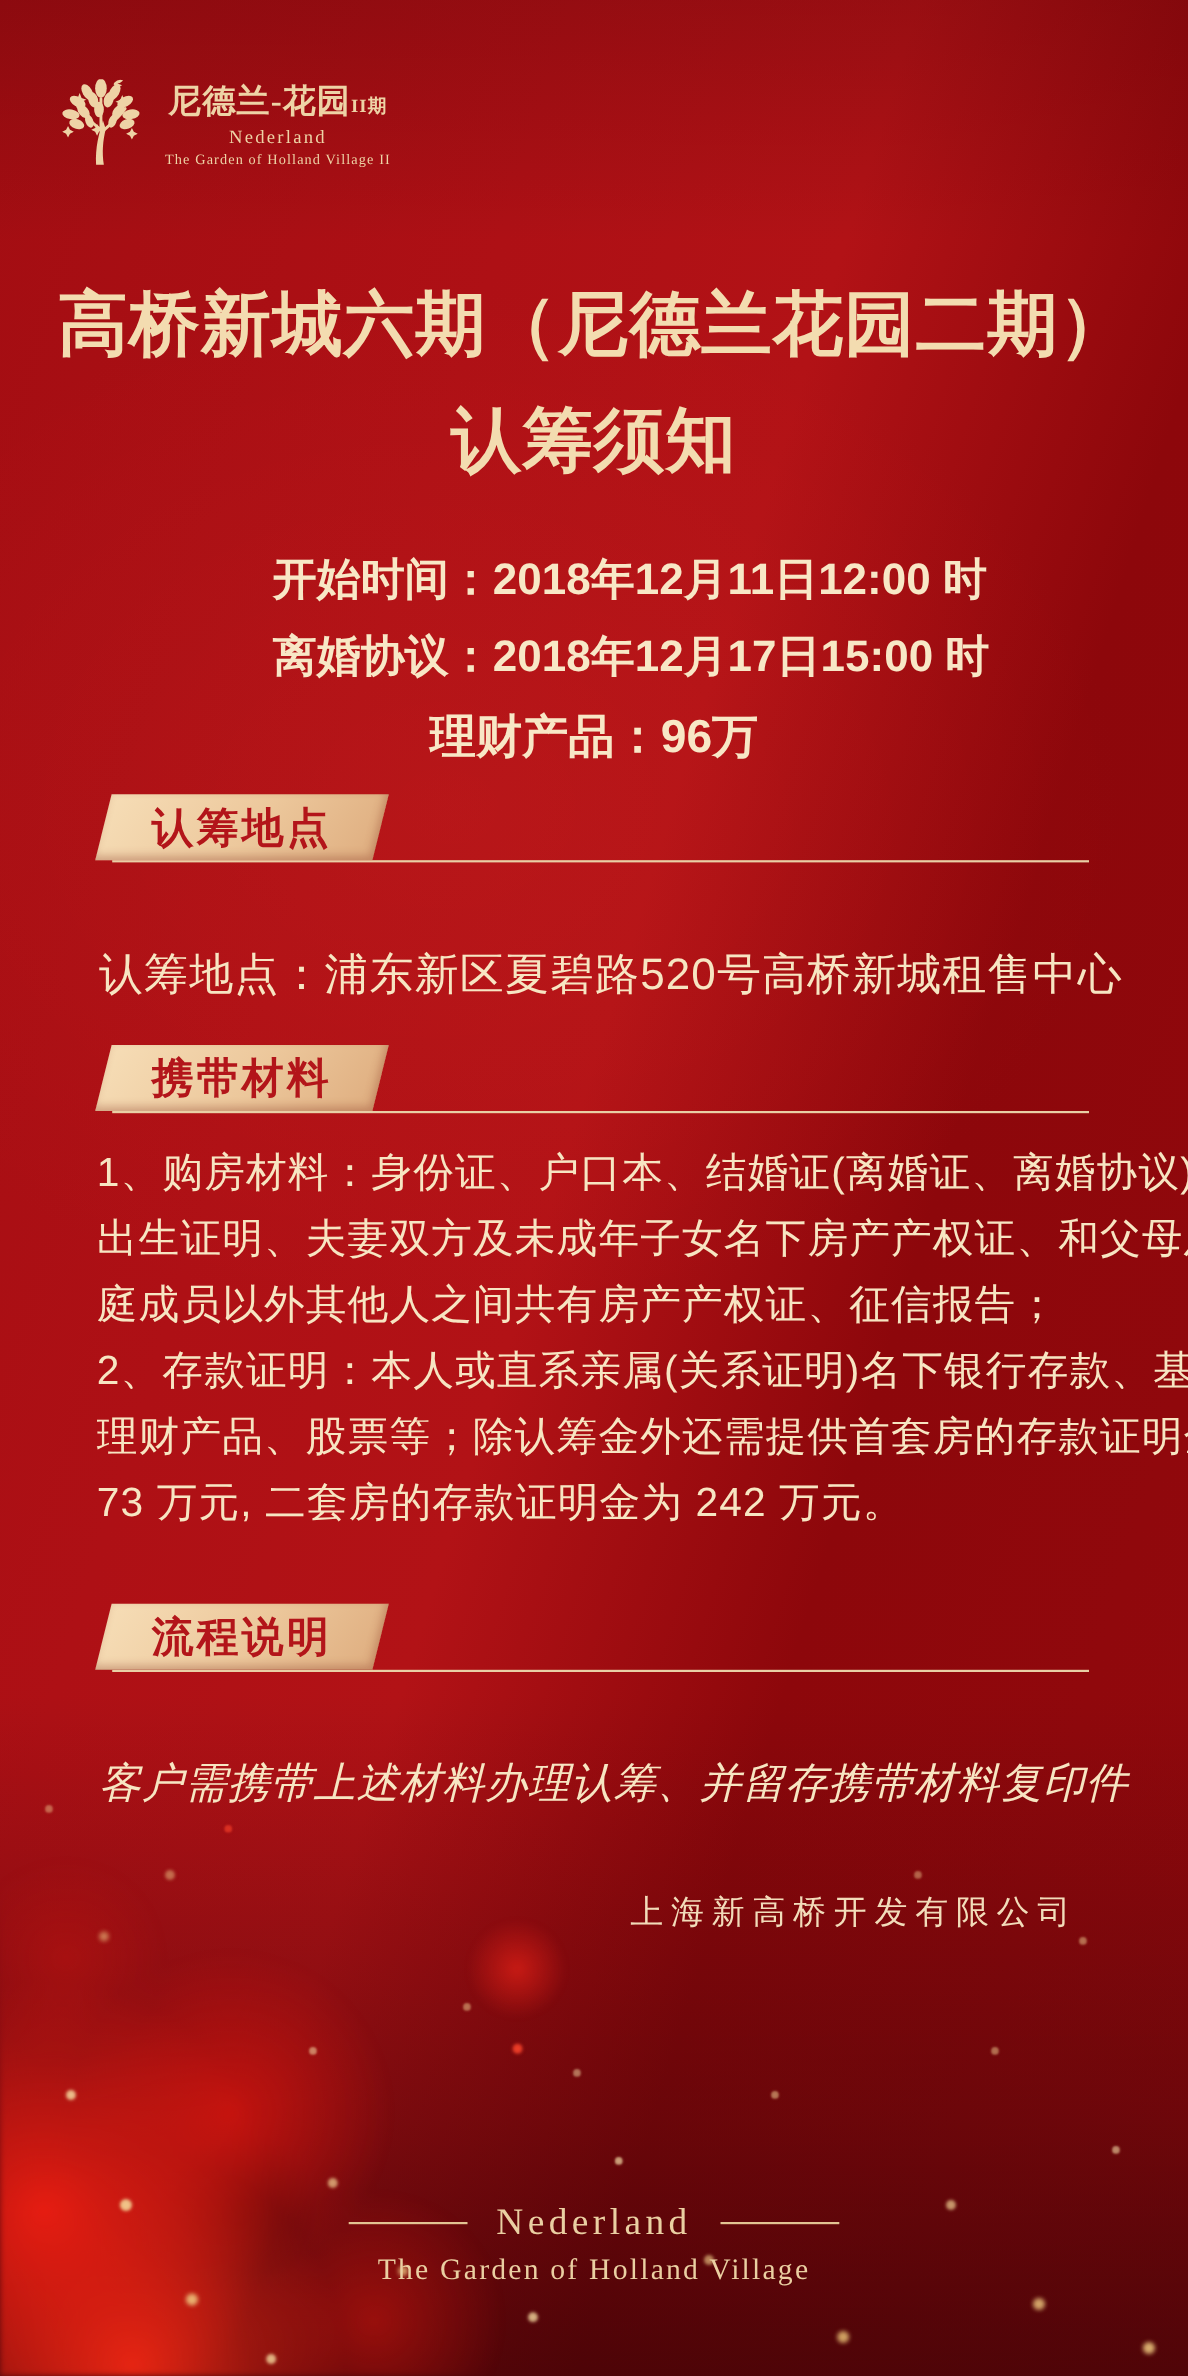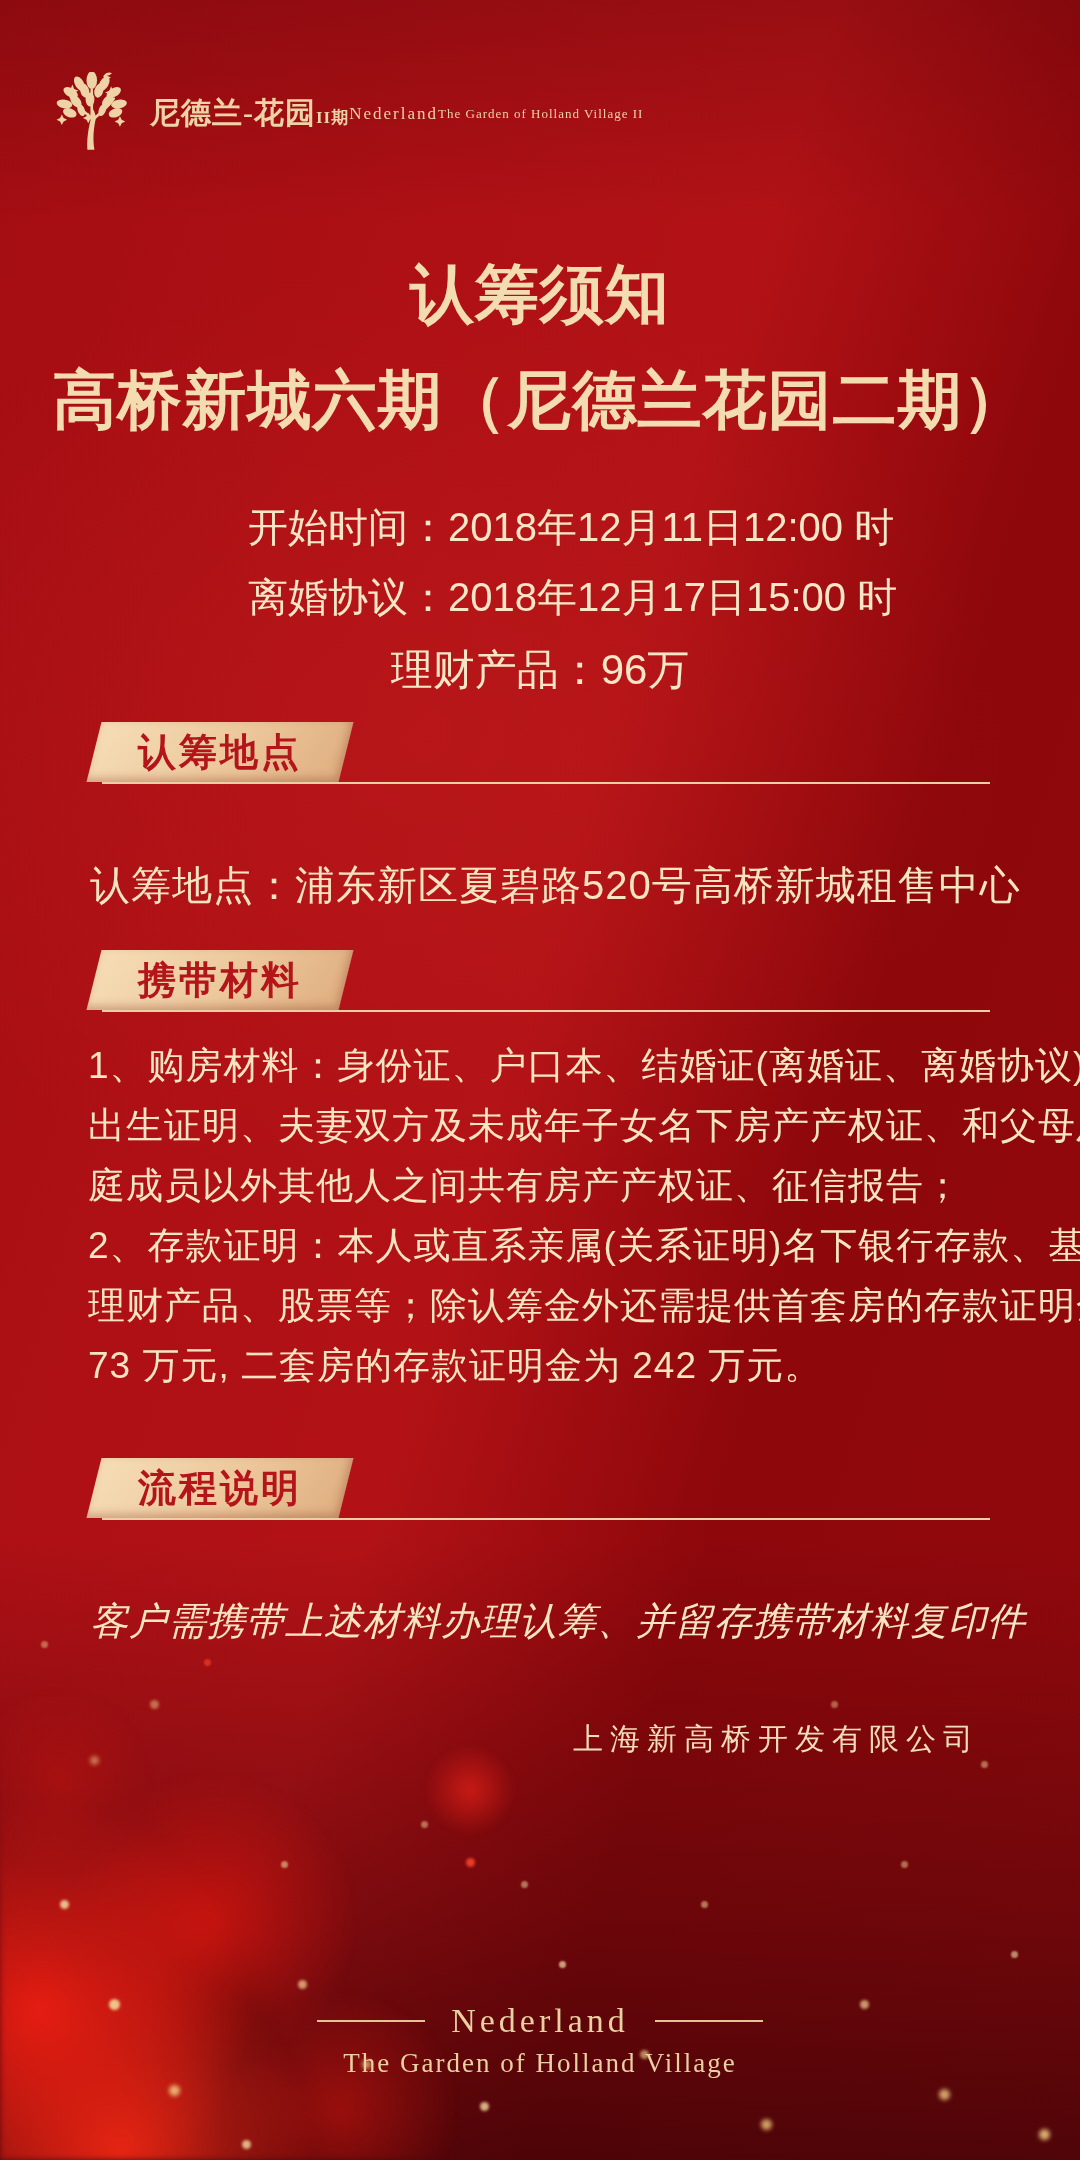--- a/index.html
+++ b/index.html
@@ -45,30 +45,30 @@
       152px 1702px 3px 2px rgba(240,205,135,.5),
       42px 1642px 2px 1px rgba(244,214,150,.45),
       982px 1762px 2px 1px rgba(244,214,150,.5),
       832px 1702px 2px 1px rgba(244,214,150,.45),
       282px 1862px 2px 1px rgba(246,225,170,.55),
       522px 1882px 2px 1px rgba(246,225,170,.5),
       902px 1862px 2px 1px rgba(244,214,150,.5),
       468px 1860px 3px 2px rgba(255,70,45,.85),
       205px 1660px 2px 1px rgba(255,70,45,.6);}
   .logo{position:absolute;left:46px;top:72px;display:flex;gap:16px;color:#eed3a6;}
-  .logo-text{display:flex;flex-direction:row;align-items:center;}
+  .logo-text{display:flex;flex-direction:column;align-items:center;}
   .logo-name-row{font-family:"Liberation Serif",serif;font-weight:bold;font-size:30px;letter-spacing:1px;white-space:nowrap;}
   .logo-phase{font-size:17px;font-weight:bold;letter-spacing:1px;}
   .logo-en{font-family:"Liberation Serif",serif;font-size:17px;letter-spacing:2px;margin-top:2px;}
   .logo-tagline{font-family:"Liberation Serif",serif;font-size:13px;letter-spacing:1px;margin-top:2px;white-space:nowrap;}
   .title{position:absolute;left:0;right:0;top:242px;text-align:center;
     font-family:"Liberation Serif","DejaVu Serif",serif;font-weight:bold;
     font-size:64px;line-height:106px;color:#f3dcb0;letter-spacing:1px;}
   .schedule{position:absolute;left:0;right:0;top:492px;display:flex;flex-direction:column;align-items:center;
-    color:#f8e7c6;font-weight:normal;}
+    color:#f8e7c6;font-weight:bold;}
   .sched-row{width:584px;font-size:40px;line-height:70px;white-space:nowrap;}
   .sched-amount{font-size:42px;line-height:76px;white-space:nowrap;}
   .section{position:absolute;left:88px;right:90px;height:62px;}
   .sec-rule{position:absolute;left:14px;right:0;bottom:0;height:2px;background:#e9cfa5;}
   .badge{position:absolute;left:6px;top:0;width:252px;height:60px;transform:skewX(-14deg);
     background:linear-gradient(115deg,#f6ddb6 0%,#ecc79b 55%,#dfae80 100%);
     box-shadow:inset -3px -4px 8px rgba(140,60,40,.35);
     display:flex;align-items:center;justify-content:center;}
   .badge span{transform:skewX(14deg);font-weight:bold;font-size:38px;letter-spacing:3px;color:#b3151a;}
   .body-line{position:absolute;color:#f7e5c2;white-space:nowrap;letter-spacing:1px;margin-top:46px;}
@@ -129,22 +129,22 @@
       </svg>
     </span>
     <span class="logo-text">
       <span class="logo-name-row"><span>尼德兰-花园</span><span class="logo-phase">II期</span></span>
       <span class="logo-en">Nederland</span>
       <span class="logo-tagline">The Garden of Holland Village II</span>
     </span>
   </div>
 
   <div class="title">
+    <div>高桥新城六期（尼德兰花园二期）</div>
     <div>认筹须知</div>
-    <div>高桥新城六期（尼德兰花园二期）</div>
   </div>
 
   <div class="schedule">
     <div class="sched-row"><span>开始时间：</span><span>2018年12月11日12:00 时</span></div>
     <div class="sched-row"><span>离婚协议：</span><span>2018年12月17日15:00 时</span></div>
     <div class="sched-amount"><span>理财产品：</span><span>96万</span></div>
   </div>
 
   <div class="section" style="top:722px;">
     <div class="sec-rule"></div>

